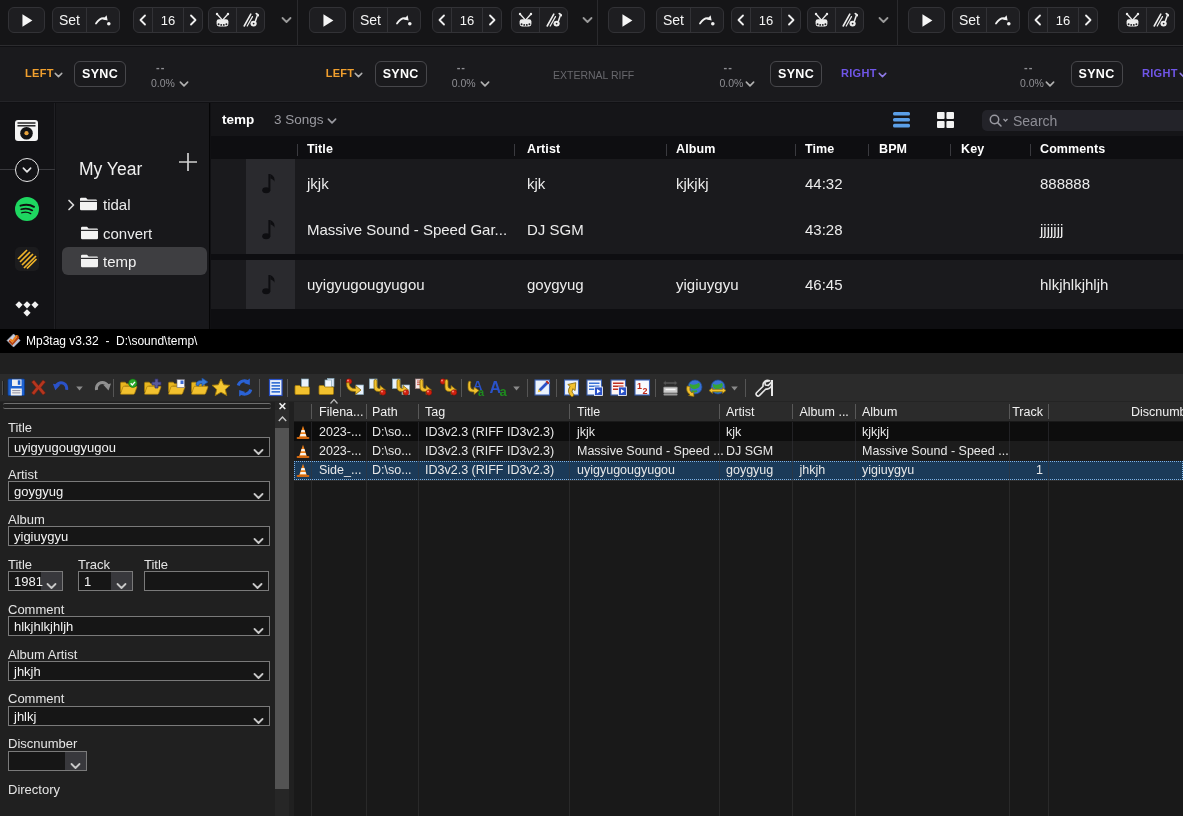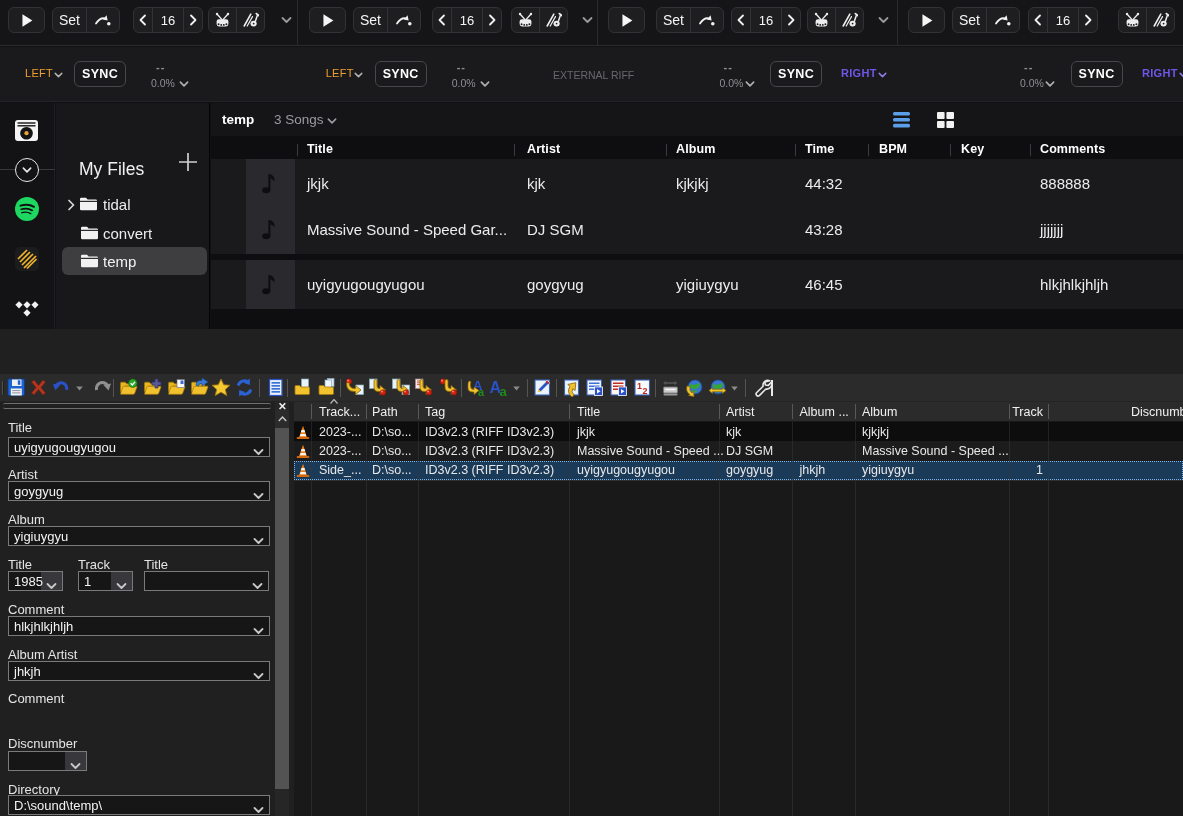--- a/index.html
+++ b/index.html
@@ -14,21 +14,21 @@
 .ddiv { position:absolute; top:0; width:1px; height:46px; background:#2a2a2d; }
 .dbtn { position:absolute; top:7px; height:26px; background:#1e1e21; border:1px solid #323236; border-radius:6px; display:flex; align-items:center; justify-content:center; color:#f1f1f1; }
 .dgroup { position:absolute; top:7px; height:26px; background:#1e1e21; border:1px solid #323236; border-radius:6px; display:flex; }
 .dseg { height:100%; display:flex; align-items:center; justify-content:center; color:#f1f1f1; }
 .dsep { width:1px; height:100%; background:#323236; }
 .settx { font-size:14px; color:#f5f5f5; }
 .looptx { font-size:13px; color:#f5f5f5; }
 
 
 #syncrow { position:absolute; left:0; top:47px; width:1183px; height:55px; background:#1a1a1d; border-bottom:1px solid #242428; }
-.leftlab { position:absolute; color:#f09f2e; font-weight:normal; font-size:11px; letter-spacing:0.3px; }
+.leftlab { position:absolute; color:#f09f2e; font-weight:bold; font-size:11px; letter-spacing:0.3px; }
 .rightlab { position:absolute; color:#7056e8; font-weight:bold; font-size:11px; letter-spacing:0.3px; }
 .syncbtn { position:absolute; top:14px; width:52px; height:26px; border:1px solid #47474b; border-radius:6px; color:#fff; font-weight:bold; font-size:12.5px; display:flex; align-items:center; justify-content:center; letter-spacing:0.3px; }
 .dashes { position:absolute; color:#8e8e93; font-size:11px; font-weight:bold; letter-spacing:1px; }
 .pct { position:absolute; color:#8e8e93; font-size:10.5px; }
 .exmix { position:absolute; color:#68686d; font-size:10.5px; letter-spacing:0px; }
 
 
 #library { position:absolute; left:0; top:103px; width:1183px; height:227px; background:#101013; }
 #rail { position:absolute; left:0; top:0; width:55px; height:227px; background:#131316; border-right:1px solid #202024; }
 #sidebar { position:absolute; left:56px; top:0; width:154px; height:227px; background:#18181b; border-right:1px solid #050506; }
@@ -434,21 +434,21 @@
 <g fill="#f2f2f2">
 <path d="M4 5.2 L7.6 8.8 L4 12.4 L0.4 8.8 Z"></path>
 <path d="M12 5.2 L15.6 8.8 L12 12.4 L8.4 8.8 Z"></path>
 <path d="M20 5.2 L23.6 8.8 L20 12.4 L16.4 8.8 Z"></path>
 <path d="M12 13.2 L15.6 16.8 L12 20.4 L8.4 16.8 Z"></path>
             </g>
           </svg>
         </div>
 </div>
 <div id="sidebar">
-<div class="abs" style="left:23px;top:56px;color:#f0f0f0;font-size:17.5px">My Files</div>
+<div class="abs" style="left:23px;top:56px;color:#f0f0f0;font-size:17.5px">My Year</div>
 <div class="abs" style="left:122px;top:49px">
           <svg width="20" height="20" viewBox="0 0 20 20">
             <path d="M10 1 L10 19 M1 10 L19 10" stroke="#cfcfcf" stroke-width="1.7"></path>
           </svg>
         </div>
 <div class="abs" style="left:11px;top:96px">
           <svg width="8" height="12" viewBox="0 0 8 12">
             <path d="M2 1.5 L6.5 6 L2 10.5" fill="none" stroke="#d8d8d8" stroke-width="1.7" stroke-linecap="round" stroke-linejoin="round"></path>
           </svg>
         </div>
@@ -495,20 +495,28 @@
         </div>
 <div class="abs" style="left:726px;top:9px">
           <svg width="17" height="16" viewBox="0 0 17 16">
 <g fill="#f2f2f2">
               <rect x="0" y="0" width="7.6" height="7.1" rx="1"></rect>
 <rect x="9.4" y="0" width="7.6" height="7.1" rx="1"></rect>
 <rect x="0" y="8.9" width="7.6" height="7.1" rx="1"></rect>
 <rect x="9.4" y="8.9" width="7.6" height="7.1" rx="1"></rect>
             </g>
           </svg>
+        </div>
+<div class="abs" style="left:771px;top:7px;width:201px;height:20.5px;background:#232329;border-radius:5px 0 0 5px">
+<svg style="position:absolute;left:7px;top:3.5px" width="20" height="14" viewBox="0 0 20 14">
+<circle cx="5.5" cy="5.5" r="4.2" fill="none" stroke="#9a9aa2" stroke-width="1.5"></circle>
+<path d="M8.6 8.6 L12 12" stroke="#9a9aa2" stroke-width="1.5" stroke-linecap="round"></path>
+<path d="M14.5 5 L16.5 7 L18.5 5" fill="none" stroke="#9a9aa2" stroke-width="1.4"></path>
+          </svg>
+<div style="position:absolute;left:31px;top:3px;color:#8e8e96;font-size:14px">Search</div>
         </div>
 <div class="colsep" style="left:85.5px;top:40.5px"></div>
 <div class="colsep" style="left:302.5px;top:40.5px"></div>
 <div class="colsep" style="left:455px;top:40.5px"></div>
 <div class="colsep" style="left:584px;top:40.5px"></div>
 <div class="colsep" style="left:657px;top:40.5px"></div>
 <div class="colsep" style="left:739px;top:40.5px"></div>
 <div class="colsep" style="left:819px;top:40.5px"></div>
 <div class="hcol" style="left:96px;top:39px">Title</div>
 <div class="hcol" style="left:316px;top:39px">Artist</div>
@@ -554,20 +562,31 @@
           </div>
           <div class="cell" style="left:96px">uyigyugougyugou</div>
           <div class="cell" style="left:316px">goygyug</div>
           <div class="cell" style="left:465px">yigiuygyu</div>
           <div class="cell" style="left:594px">46:45</div>
           <div class="cell" style="left:829px">hlkjhlkjhljh</div>
         </div>
 </div>
 </div>
 <div id="mp3">
+<div id="titlebar">
+<div class="abs" style="left:6px;top:4px">
+          <svg width="15" height="15" viewBox="0 0 16 16">
+<path d="M8 1 L15 8 L8 15 L1 8 Z" fill="#ccd2e2" stroke="#8a93a8" stroke-width="0.7"></path>
+<path d="M8 1 L15 8 L8 15 Z" fill="#b8c0d5"></path>
+<path d="M3.8 7.2 L6.8 10.4 L13.2 2.6 L14.2 5 L6.8 13.2 L2.8 9 Z" fill="#b5400f"></path>
+<path d="M3.8 7.2 L6.8 10.4 L13.2 2.6 L10.8 2 L6.8 7.4 L5.2 5.9 Z" fill="#f08018"></path>
+          </svg>
+        </div>
+<div class="abs" style="left:26px;top:5px;color:#fff;font-size:12px">Mp3tag v3.32&nbsp;&nbsp;-&nbsp;&nbsp;D:\sound\temp\</div>
+</div>
 <div id="toolbar">
 <div class="abs" style="left:2px;top:7px;width:2px;height:14px;border-left:1px solid #505050;border-right:1px solid #1e1e1e"></div>
 <div class="ticon" style="left:7px;top:4px"><svg width="19" height="19" viewBox="0 0 19 19">
             <rect x="1" y="1" width="16.5" height="16.5" rx="1" fill="#1e62d0" stroke="#0a3a8a" stroke-width="0.8"></rect>
             <rect x="5" y="1.5" width="9.5" height="6.5" fill="#f0f0f0"></rect>
             <rect x="10.8" y="2.3" width="2.6" height="4.5" fill="#1e62d0"></rect>
             <rect x="3.8" y="10.5" width="11" height="7" fill="#f0f0f0"></rect>
             <rect x="5.2" y="12" width="8.2" height="1.1" fill="#99a"></rect>
             <rect x="5.2" y="14.3" width="8.2" height="1.1" fill="#99a"></rect>
           </svg></div>
@@ -776,21 +795,21 @@
           <div class="ctext">yigiuygyu</div>
           <div class="carr"><svg width="11" height="8" viewBox="0 0 11 8">
               <path d="M1.5 2 L5.5 6 L9.5 2" fill="none" stroke="#c8c8c8" stroke-width="1.8" stroke-linecap="round" stroke-linejoin="round"></path>
             </svg></div>
         </div>
 <div class="plabel" style="left:8px;top:155px">Title</div>
 <div class="plabel" style="left:78px;top:155px">Track</div>
 <div class="plabel" style="left:144px;top:155px">Title</div>
 <div class="combo" style="left:8px;top:169px;width:55px">
           <div style="position:absolute;right:0;top:0;width:21px;height:18px;background:#38383c"></div>
-          <div class="ctext">1985</div>
+          <div class="ctext">1981</div>
           <div class="carr"><svg width="11" height="8" viewBox="0 0 11 8">
               <path d="M1.5 2 L5.5 6 L9.5 2" fill="none" stroke="#c8c8c8" stroke-width="1.8" stroke-linecap="round" stroke-linejoin="round"></path>
             </svg></div>
         </div>
 <div class="combo" style="left:78px;top:169px;width:55px">
           <div style="position:absolute;right:0;top:0;width:21px;height:18px;background:#38383c"></div>
           <div class="ctext">1</div>
           <div class="carr"><svg width="11" height="8" viewBox="0 0 11 8">
               <path d="M1.5 2 L5.5 6 L9.5 2" fill="none" stroke="#c8c8c8" stroke-width="1.8" stroke-linecap="round" stroke-linejoin="round"></path>
             </svg></div>
@@ -809,35 +828,35 @@
             </svg></div>
         </div>
 <div class="plabel" style="left:8px;top:244.5px">Album Artist</div>
 <div class="combo" style="left:8px;top:258.5px;width:262px">
           <div class="ctext">jhkjh</div>
           <div class="carr"><svg width="11" height="8" viewBox="0 0 11 8">
               <path d="M1.5 2 L5.5 6 L9.5 2" fill="none" stroke="#c8c8c8" stroke-width="1.8" stroke-linecap="round" stroke-linejoin="round"></path>
             </svg></div>
         </div>
 <div class="plabel" style="left:8px;top:289px">Comment</div>
+<div class="combo" style="left:8px;top:303.5px;width:262px">
+          <div class="ctext">jhlkj</div>
+          <div class="carr"><svg width="11" height="8" viewBox="0 0 11 8">
+              <path d="M1.5 2 L5.5 6 L9.5 2" fill="none" stroke="#c8c8c8" stroke-width="1.8" stroke-linecap="round" stroke-linejoin="round"></path>
+            </svg></div>
+        </div>
 <div class="plabel" style="left:8px;top:334px">Discnumber</div>
 <div class="combo" style="left:8px;top:348.5px;width:79px">
           <div style="position:absolute;right:0;top:0;width:21px;height:18px;background:#38383c"></div>
           <div class="ctext"></div>
           <div class="carr"><svg width="11" height="8" viewBox="0 0 11 8">
               <path d="M1.5 2 L5.5 6 L9.5 2" fill="none" stroke="#c8c8c8" stroke-width="1.8" stroke-linecap="round" stroke-linejoin="round"></path>
             </svg></div>
         </div>
 <div class="plabel" style="left:8px;top:379.5px">Directory</div>
-<div class="combo" style="left:8px;top:393px;width:262px">
-          <div class="ctext">D:\sound\temp\</div>
-          <div class="carr"><svg width="11" height="8" viewBox="0 0 11 8">
-              <path d="M1.5 2 L5.5 6 L9.5 2" fill="none" stroke="#c8c8c8" stroke-width="1.8" stroke-linecap="round" stroke-linejoin="round"></path>
-            </svg></div>
-        </div>
 </div>
 <div class="abs" style="left:278px;top:70.5px;color:#f0f0f0;font-size:10.5px;font-weight:bold;z-index:9">✕</div>
 <div id="pscroll">
 <div class="abs" style="left:0;top:8px;width:14px;height:18px;background:#2b2b2b;display:flex;align-items:center;justify-content:center">
           <svg width="9" height="6" viewBox="0 0 9 6">
             <path d="M0.8 5 L4.5 1 L8.2 5" fill="none" stroke="#c8c8c8" stroke-width="1.4"></path>
           </svg>
         </div>
 <div class="abs" style="left:0;top:26px;width:14px;height:361px;background:#535353"></div>
 </div>
@@ -845,21 +864,21 @@
 <div id="flhead">
 <div class="fhsep" style="left:16.5px"></div>
 <div class="fhsep" style="left:72px"></div>
 <div class="fhsep" style="left:123.5px"></div>
 <div class="fhsep" style="left:274.5px"></div>
 <div class="fhsep" style="left:425px"></div>
 <div class="fhsep" style="left:497.5px"></div>
 <div class="fhsep" style="left:560.5px"></div>
 <div class="fhsep" style="left:715px"></div>
 <div class="fhsep" style="left:754px"></div>
-<div class="fhcol" style="left:25px">Track...</div>
+<div class="fhcol" style="left:25px">Filena...</div>
 <div class="fhcol" style="left:78px">Path</div>
 <div class="fhcol" style="left:131px">Tag</div>
 <div class="fhcol" style="left:283px">Title</div>
 <div class="fhcol" style="left:432px">Artist</div>
 <div class="fhcol" style="left:505.5px">Album ...</div>
 <div class="fhcol" style="left:568px">Album</div>
 <div class="fhcol" style="left:680px;width:69px;text-align:right">Track</div>
 <div class="fhcol" style="left:837px">Discnumber</div>
 <div class="abs" style="left:36px;top:-3px">
             <svg width="8" height="5" viewBox="0 0 8 5">

